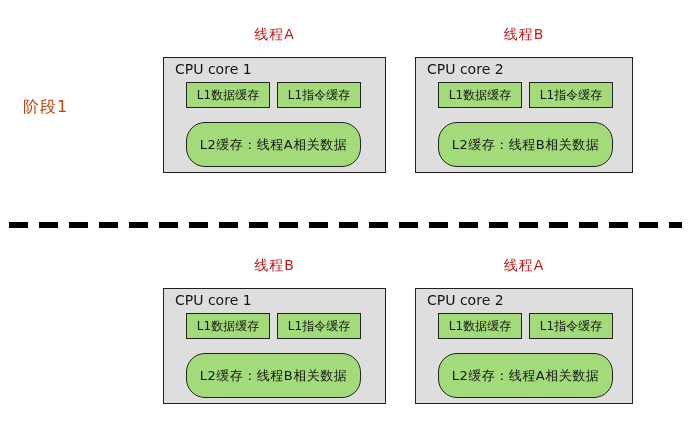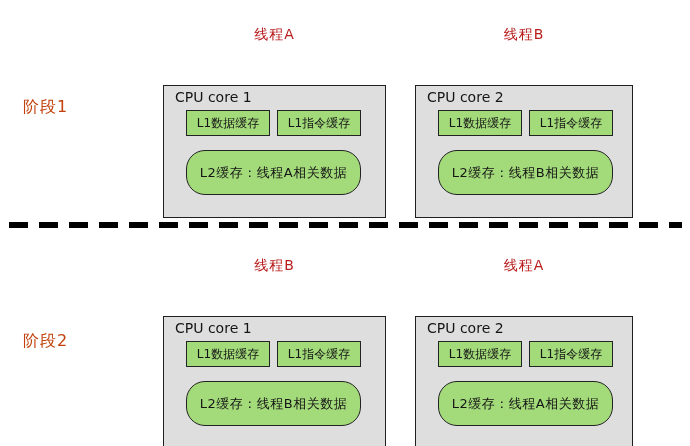--- a/index.html
+++ b/index.html
@@ -37,25 +37,24 @@
     text-align:center;
     letter-spacing:1px;
     white-space:nowrap;
   }
   .thread-label.t1{top:26px;}
   .thread-label.t2{top:257px;}
   .thread-label.left{left:163px;width:223px;}
   .thread-label.right{left:415px;width:218px;}
   .core-box{
     position:absolute;
-    height:133px;
+    height:116px;
     background:var(--core-fill);
     border:1.5px solid var(--core-border);
     box-sizing:border-box;
-    margin-top:28px;
   }
   .core-box.r1{top:57px;}
   .core-box.r2{top:288px;}
   .core-box.left{left:163px;width:223px;}
   .core-box.right{left:415px;width:218px;text-align:center;}
   .core-title{
     position:absolute;
     left:11px;top:3px;
     font-size:14px;
     color:#141414;
@@ -119,21 +118,20 @@
     <div class="core-title">CPU core 2</div>
     <div class="l1-row">
       <div class="cache l1">L1数据缓存</div>
       <div class="cache l1">L1指令缓存</div>
     </div>
     <div class="cache l2">L2缓存：线程B相关数据</div>
   </div>
 
   <div class="divider"></div>
 
-  <div class="stage-label s2">阶段2</div>
 
   <div class="thread-label t2 left">线程B</div>
   <div class="thread-label t2 right">线程A</div>
 
   <div class="core-box r2 left">
     <div class="core-title">CPU core 1</div>
     <div class="l1-row">
       <div class="cache l1">L1数据缓存</div>
       <div class="cache l1">L1指令缓存</div>
     </div>

